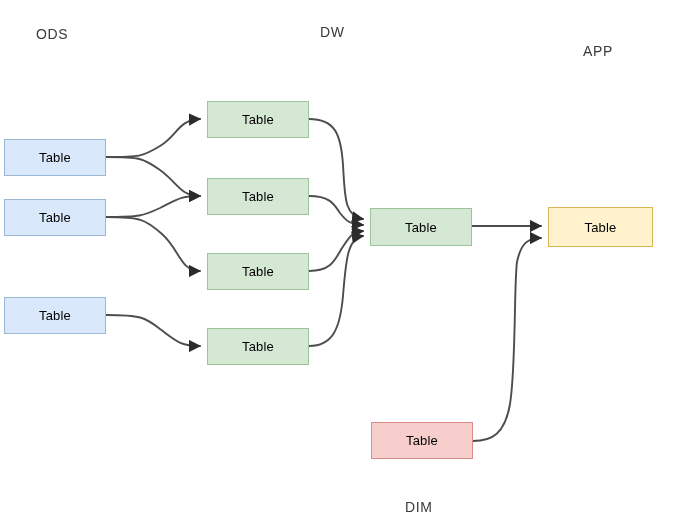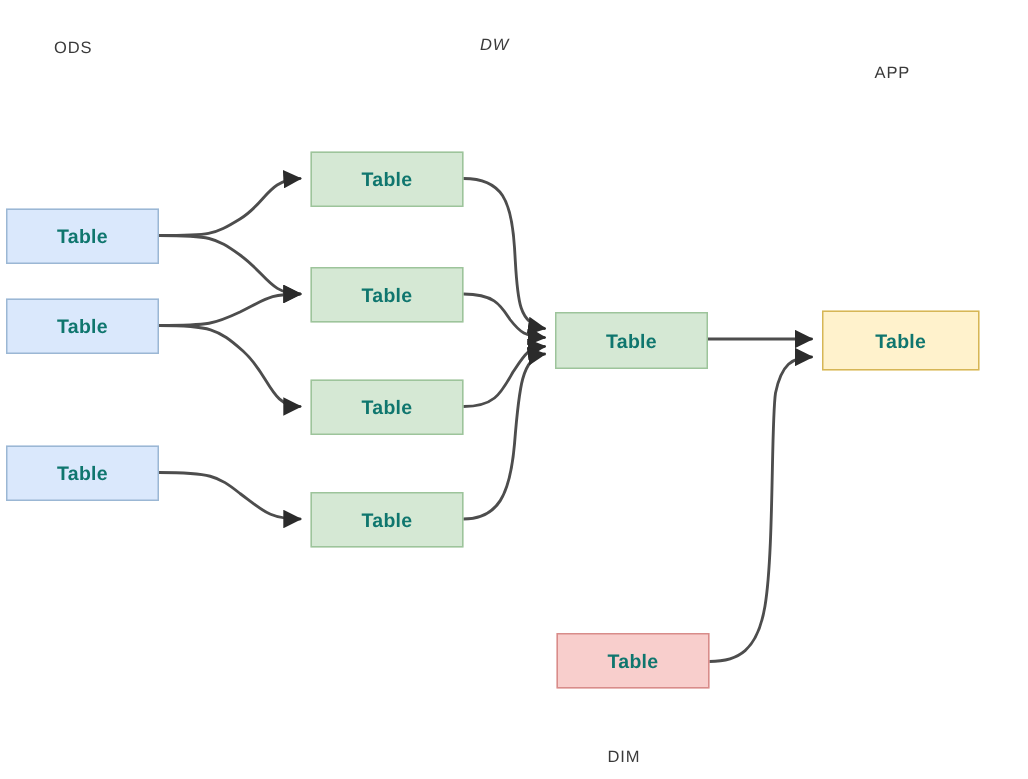--- a/index.html
+++ b/index.html
@@ -26,28 +26,27 @@
   }
   .node {
     position: absolute;
     box-sizing: border-box;
     border-width: 1px;
     border-style: solid;
     display: flex;
     align-items: center;
     justify-content: center;
     font-size: 13px;
-    color: #0f766e;
+    color: #000000;
     letter-spacing: 0.2px;
     z-index: 2;
-    font-weight: bold;
   }
   .layer-label {
     position: absolute;
-    font-size: 11px;
+    font-size: 14px;
     color: #3a3a3a;
     letter-spacing: 0.6px;
     white-space: nowrap;
     z-index: 2;
     text-align: center;
   }
 </style>
 </head>
 <body>
 
@@ -80,21 +79,21 @@
 
       <path d="M 309 346 C 332 346, 340 330, 343 296 C 346 258, 348 238, 363 236" marker-end="url(#arrow)"></path>
 
       <path d="M 472 226 L 541 226" marker-end="url(#arrow)"></path>
 
       <path d="M 473 441 C 492 441, 505 434, 510 404 C 516 368, 514 282, 517 262 C 521 243, 528 238, 541 238" marker-end="url(#arrow)"></path>
     </g>
   </svg>
 
   <div class="layer-label" style="left:36px; top:26px;">ODS</div>
-  <div class="layer-label" style="left:320px; top:24px;font-style:italic;">DW</div>
+  <div class="layer-label" style="left:320px; top:24px;">DW</div>
   <div class="layer-label" style="left:583px; top:31px;margin-top:12px;">APP</div>
   <div class="layer-label" style="left:405px; top:499px;">DIM</div>
 
   <div class="node" style="left:4px; top:139px; width:102px; height:37px; background:#dae8fc; border-color:#9bb7d4;">
     <span>Table</span>
   </div>
   <div class="node" style="left:4px; top:199px; width:102px; height:37px; background:#dae8fc; border-color:#9bb7d4;">
     <span>Table</span>
   </div>
   <div class="node" style="left:4px; top:297px; width:102px; height:37px; background:#dae8fc; border-color:#9bb7d4;">

